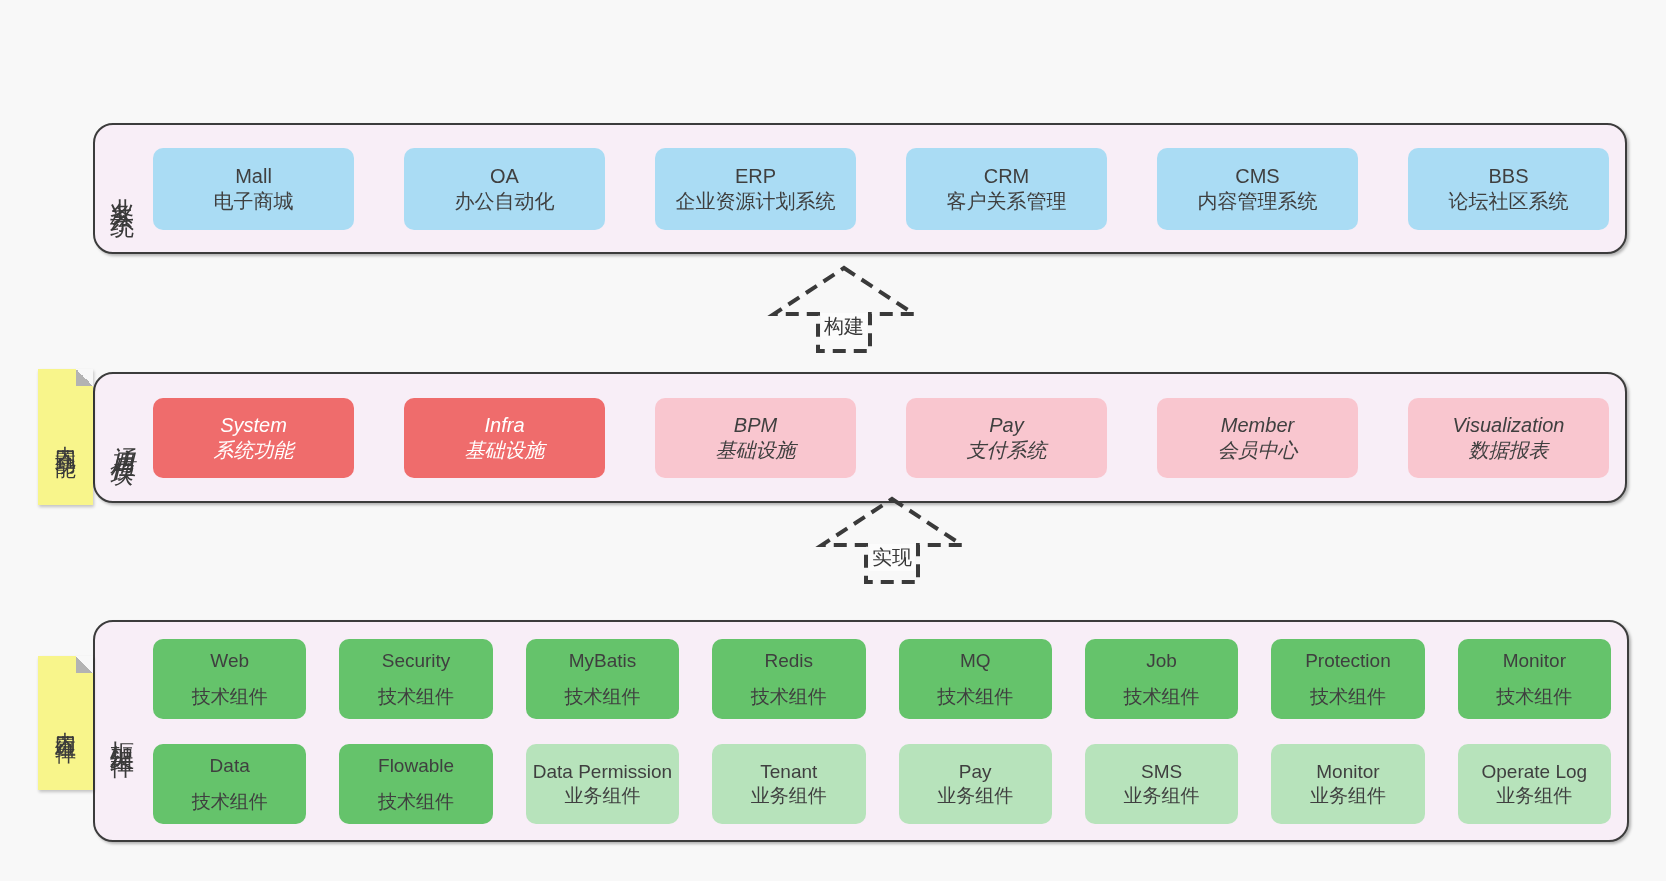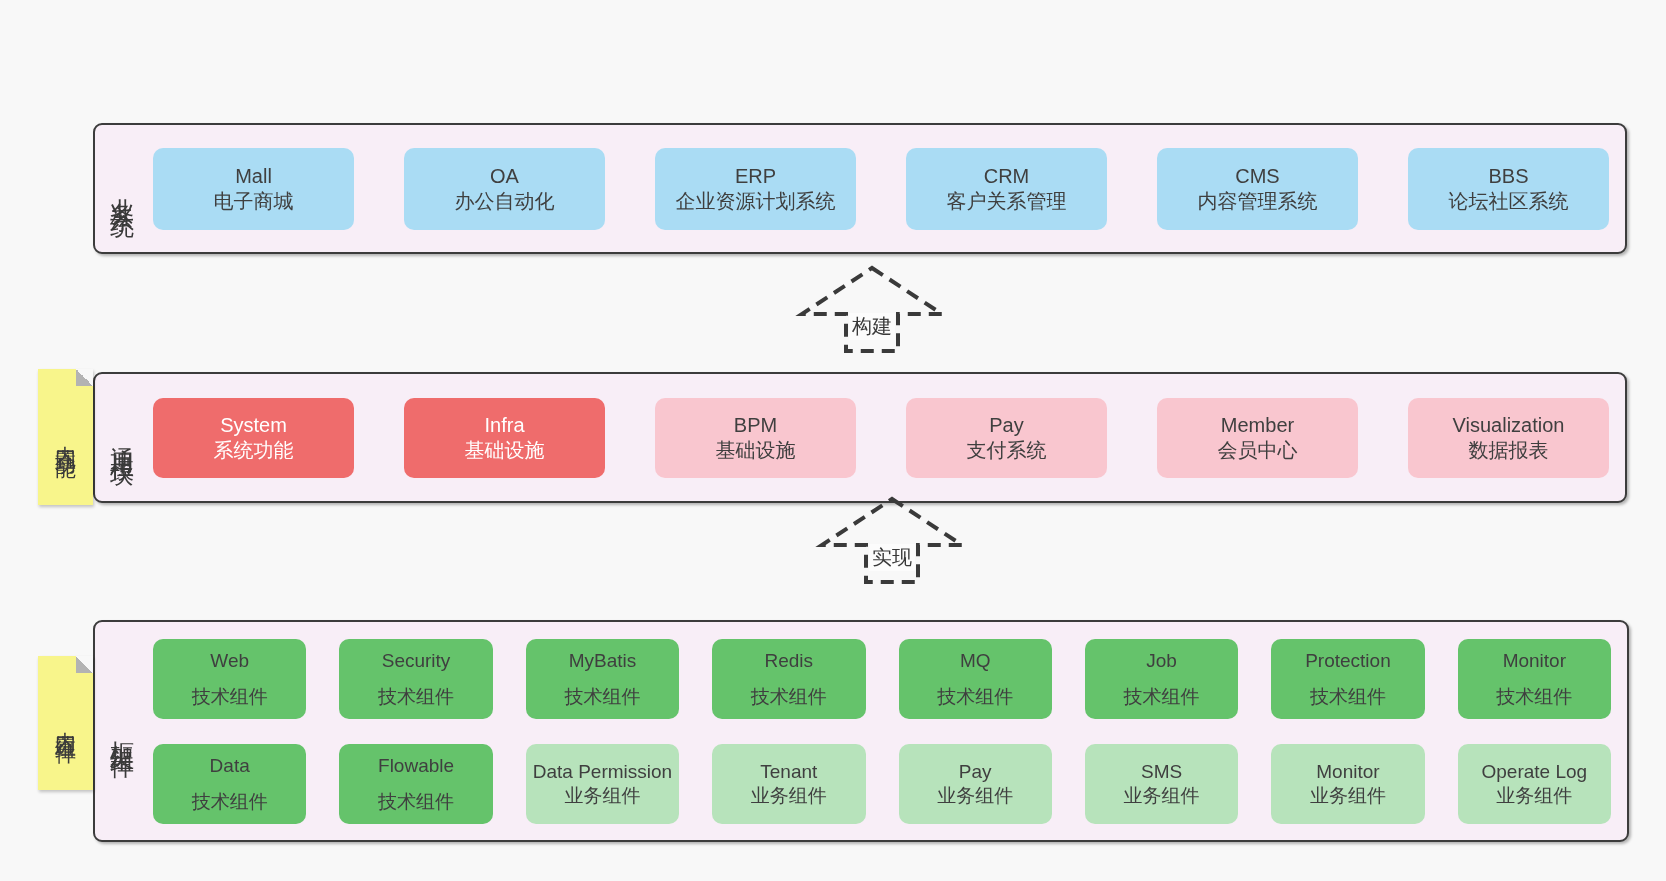--- a/index.html
+++ b/index.html
@@ -6,26 +6,26 @@
   body{
     width:1666px;height:881px;position:relative;overflow:hidden;
     background:var(--c-page,#f8f8f8);
     font-family:"Liberation Sans","DejaVu Sans",sans-serif;
     color:#3f3f3f;
   }
   .band{
     position:absolute;box-sizing:border-box;
     background:var(--c-band,#f8eef7);
     border:2px solid var(--c-border,#3c3c3c);
-    border-radius:9px;
+    border-radius:20px;
     box-shadow:2px 2px 3px rgba(0,0,0,.28);
     display:flex;align-items:center;
   }
   #band-business{left:93px;top:123px;width:1534px;height:131px;}
-  #band-modules{left:93px;top:372px;width:1534px;height:131px;}
+  #band-modules{left:93px;top:372px;width:1534px;height:131px;font-style:italic;}
   #band-components{left:93px;top:620px;width:1536px;height:222px;}
   .band-label{
     writing-mode:vertical-lr;text-orientation:upright;
     font-size:24px;letter-spacing:5px;line-height:30px;
     color:#3a3a3a;margin-left:12px;margin-right:6px;flex:0 0 auto;
   }
   .band-grid{
     flex:1;display:grid;margin:0 16px 0 10px;gap:50px;
   }
   #band-business .band-grid,#band-modules .band-grid{grid-template-columns:repeat(6,1fr);}
@@ -52,21 +52,21 @@
     content:"";position:absolute;top:0;right:0;width:17px;height:17px;
     background:linear-gradient(45deg,#b3b3b3 50%,var(--c-page,#f8f8f8) 50%);
   }
   #note-features{left:38px;top:369px;height:136px;}
   #note-components{left:38px;top:656px;height:134px;}
   .note-text{
     writing-mode:vertical-lr;text-orientation:upright;
     font-size:21px;letter-spacing:4px;line-height:26px;color:#3a3a3a;
   }
   .arrow{position:absolute;width:160px;height:90px;}
-  #arrow-build{left:792px;top:265px;}
+  #arrow-build{left:764px;top:265px;}
   #arrow-implement{left:812px;top:496px;}
   .arrow svg{display:block;}
   .arrow-label{
     position:absolute;left:50%;top:48px;transform:translateX(-50%);
     background:#fcfcfc;padding:0 3px;white-space:nowrap;
     font-size:20px;color:#3a3a3a;
   }
 </style>
 </head>
 <body style="--c-page: #f8f8f8; --c-band: #f8eef7; --c-border: #3c3c3c; --c-blue: #aadcf4; --c-red: #ef6c6c; --c-pink: #f9c6cf; --c-green: #65c36b; --c-lightgreen: #b7e3bb; --c-note: #f8f58b;">

